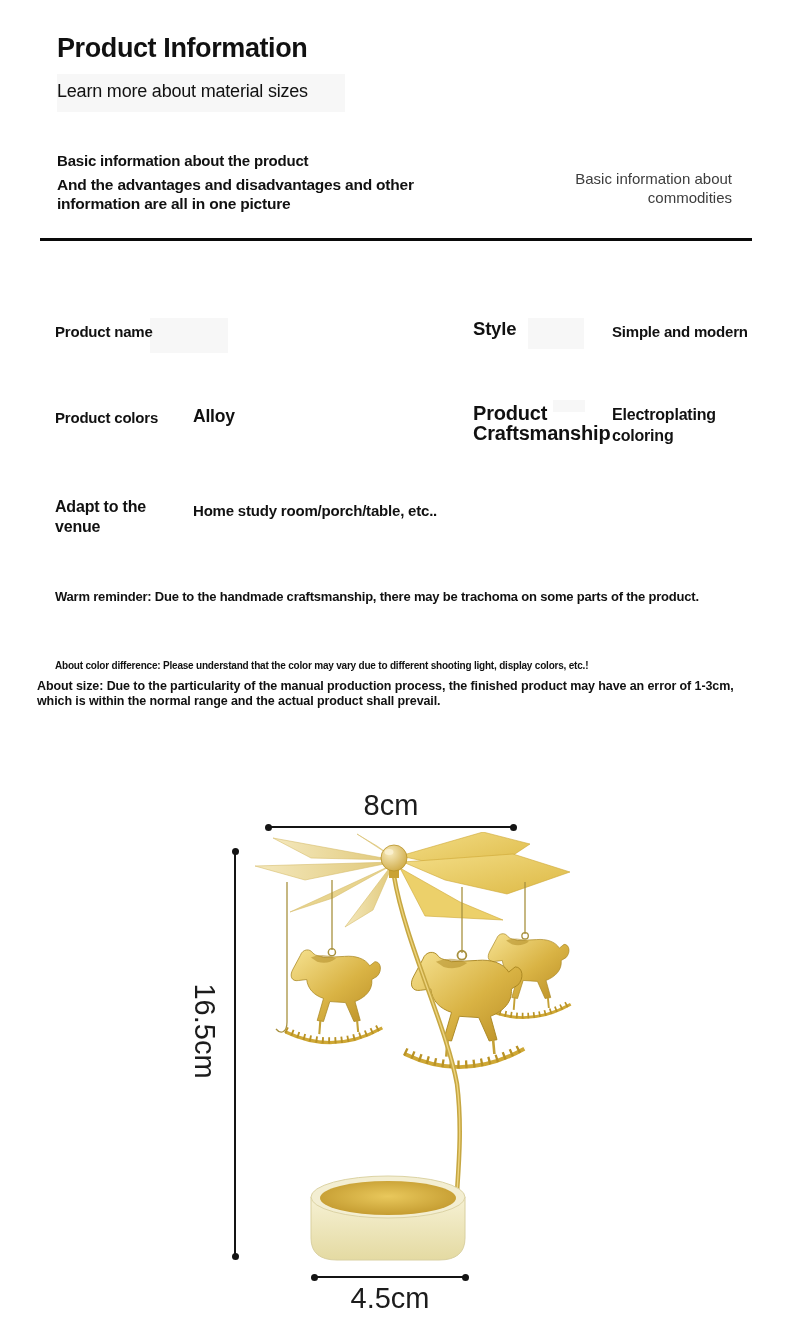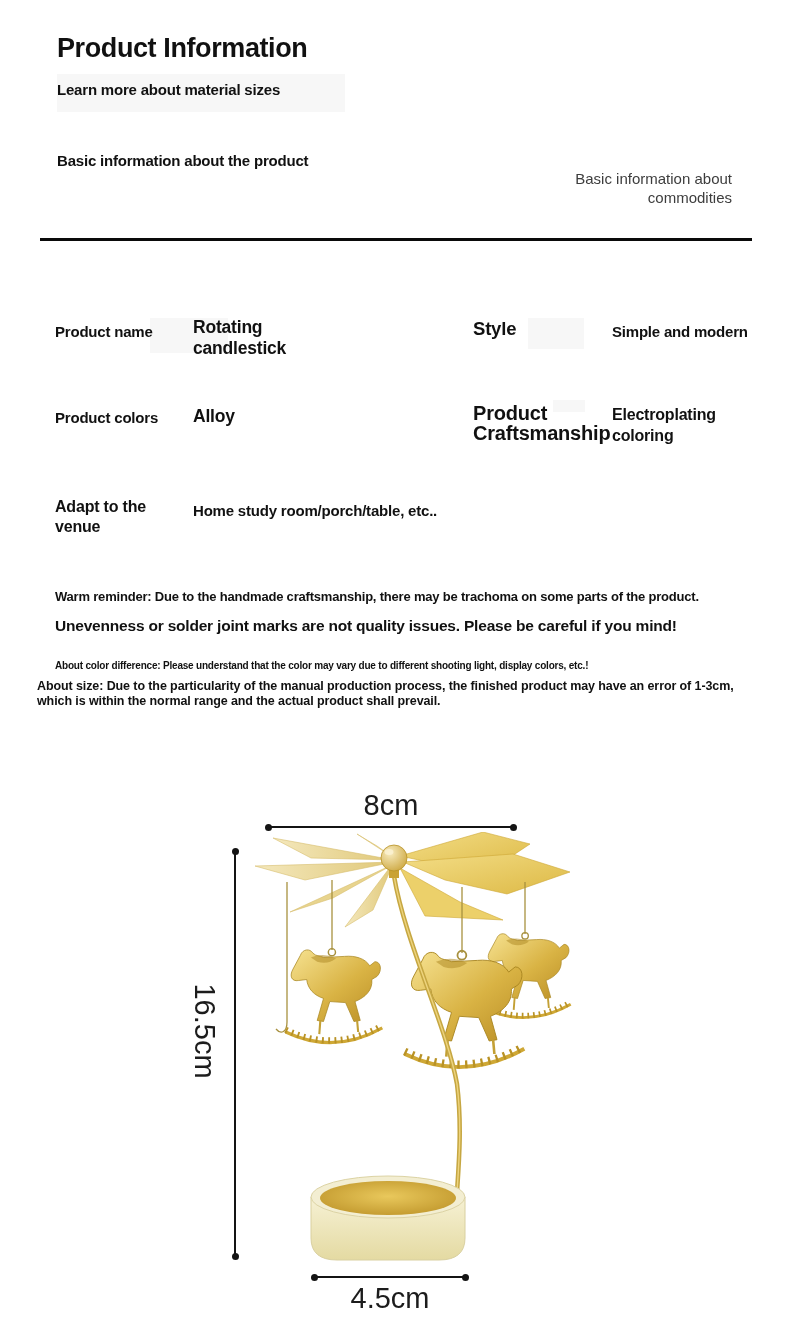--- a/index.html
+++ b/index.html
@@ -5,21 +5,21 @@
   * { margin:0; padding:0; box-sizing:border-box; }
   html,body { background:#ffffff; }
   body { font-family:"Liberation Sans", sans-serif; color:#111; }
   .page { position:relative; width:790px; height:1332px; margin:0 auto; background:#fff; overflow:hidden; }
 
   .abs { position:absolute; }
 
   .hl-box { position:absolute; background:#f7f7f7; z-index:0; }
 
   .title { left:57px; top:33px; font-size:27px; font-weight:700; letter-spacing:-0.4px; z-index:1; }
-  .subtitle { left:57px; top:81px; font-size:15px; font-weight:700; letter-spacing:-0.2px; z-index:1; }
+  .subtitle { left:57px; top:81px; font-size:18px; font-weight:400; letter-spacing:-0.2px; z-index:1; }
 
   .intro-line1 { left:57px; top:152px; font-size:15px; font-weight:700; letter-spacing:-0.2px; }
   .intro-line2 { left:57px; top:176px; width:392px; font-size:15.5px; font-weight:700; letter-spacing:-0.2px; line-height:18.5px; }
   .intro-right { top:169px; left:540px; width:192px; font-size:15px; font-weight:400; color:#3d3d3d; text-align:right; line-height:19px; }
 
   .rule { left:40px; top:238px; width:712px; height:3px; background:#0a0a0a; }
 
   .cell { position:absolute; font-weight:700; letter-spacing:-0.2px; z-index:1; }
   .r1c1 { left:55px;  top:323px; font-size:15px; }
   .r1c2 { left:193px; top:317px; font-size:17.5px; width:122px; line-height:21px; }
@@ -62,39 +62,38 @@
 
   <div class="hl-box" style="left:57px; top:74px; width:288px; height:38px;"></div>
   <div class="hl-box" style="left:150px; top:318px; width:78px; height:35px;"></div>
   <div class="hl-box" style="left:528px; top:318px; width:56px; height:31px;"></div>
   <div class="hl-box" style="left:553px; top:400px; width:32px; height:12px;"></div>
 
   <h1 class="abs title">Product Information</h1>
   <h2 class="abs subtitle">Learn more about material sizes</h2>
 
   <p class="abs intro-line1">Basic information about the product</p>
+  <p class="abs intro-line2">And the advantages and disadvantages and other information are all in one picture</p>
   <p class="abs intro-right">Basic information about commodities</p>
 
   <div class="abs rule"></div>
 
   <div class="cell r1c1">Product name</div>
-  <div class="cell r1c2">Rotating candlestick</div>
   <div class="cell r1c3">Style</div>
   <div class="cell r1c4">Simple and modern</div>
 
   <div class="cell r2c1">Product colors</div>
   <div class="cell r2c2">Alloy</div>
   <div class="cell r2c3">Product Craftsmanship</div>
   <div class="cell r2c4">Electroplating coloring</div>
 
   <div class="cell r3c1">Adapt to the venue</div>
   <div class="cell r3c2">Home study room/porch/table, etc..</div>
 
   <p class="abs note-warm">Warm reminder: Due to the handmade craftsmanship, there may be trachoma on some parts of the product.</p>
-  <p class="abs note-qual">Unevenness or solder joint marks are not quality issues. Please be careful if you mind!</p>
   <p class="abs note-color">About color difference: Please understand that the color may vary due to different shooting light, display colors, etc.!</p>
   <p class="abs note-size">About size: Due to the particularity of the manual production process, the finished product may have an error of 1-3cm, which is within the normal range and the actual product shall prevail.</p>
 
   <div class="dim-label dim-top-label">8cm</div>
   <div class="dim-line-h top">
       <span class="dot a"></span>
       <span class="dot b"></span>
     </div>
 
   <div class="dim-label dim-left-label">16.5cm</div>

